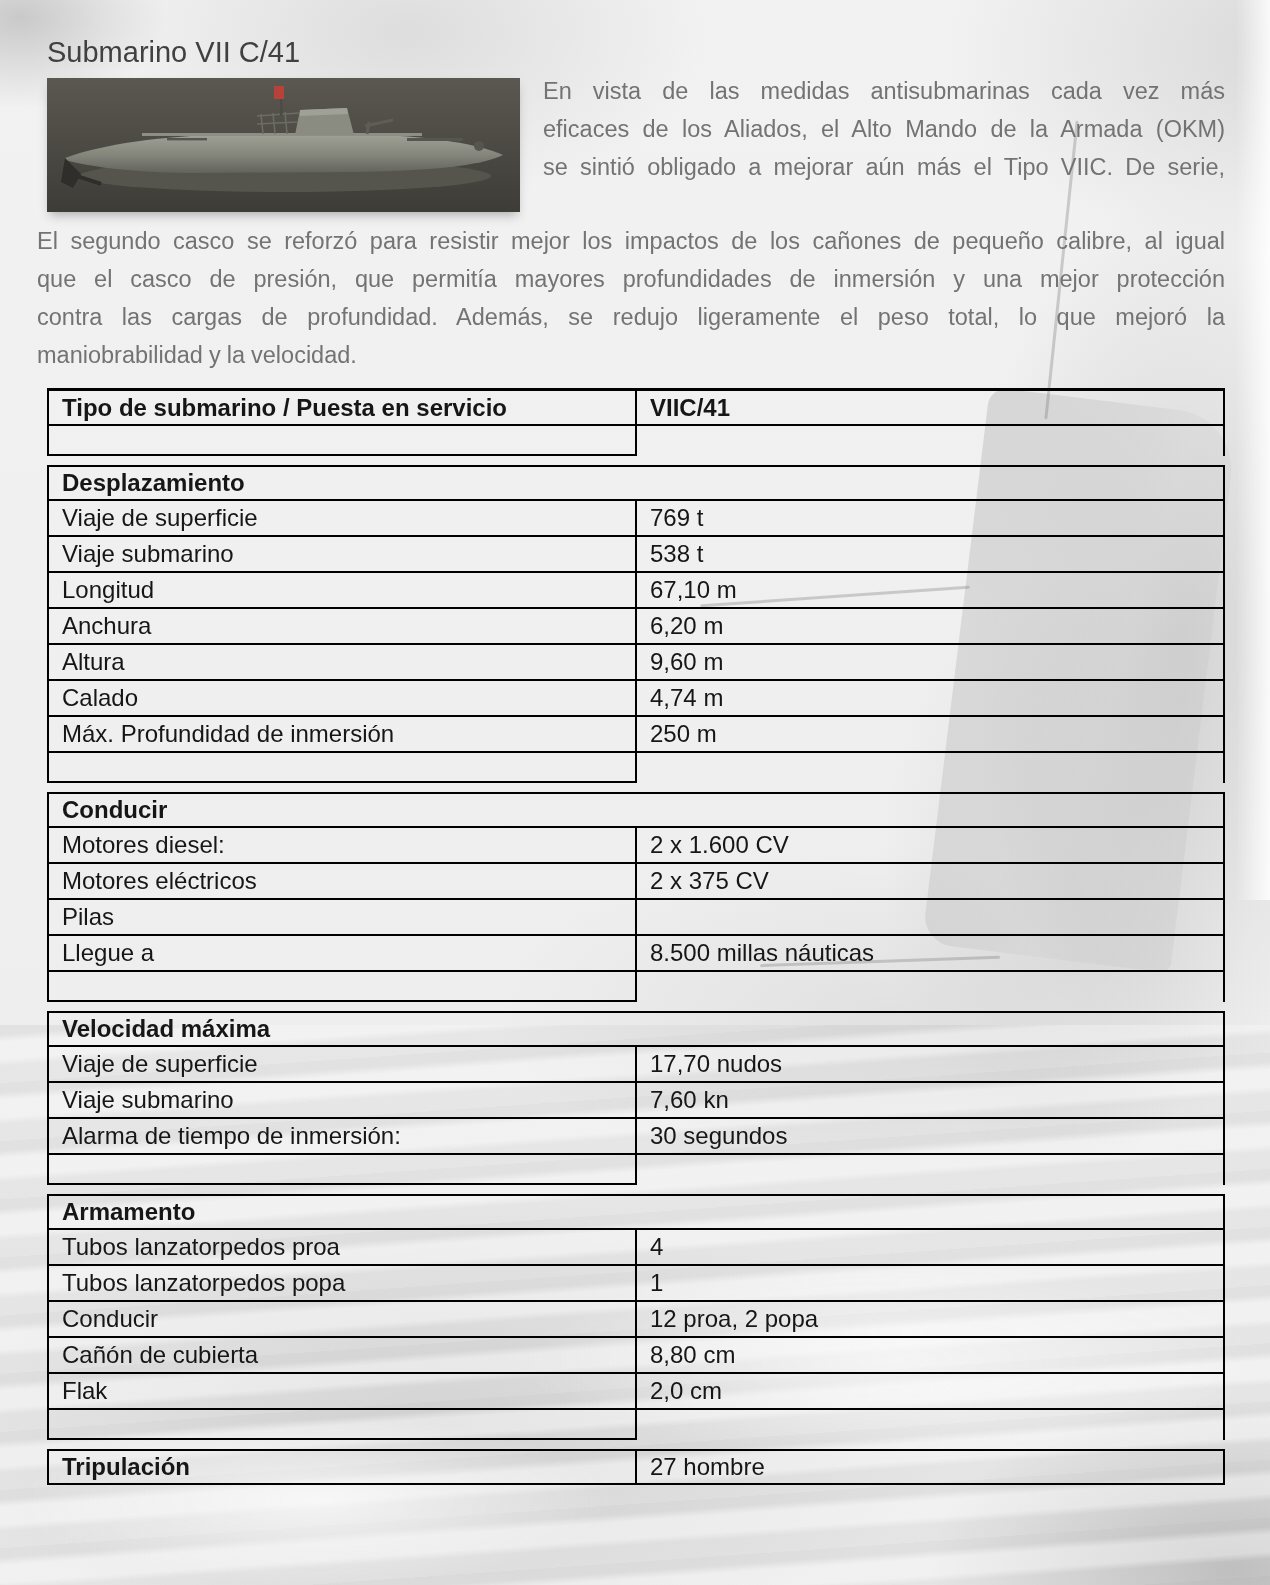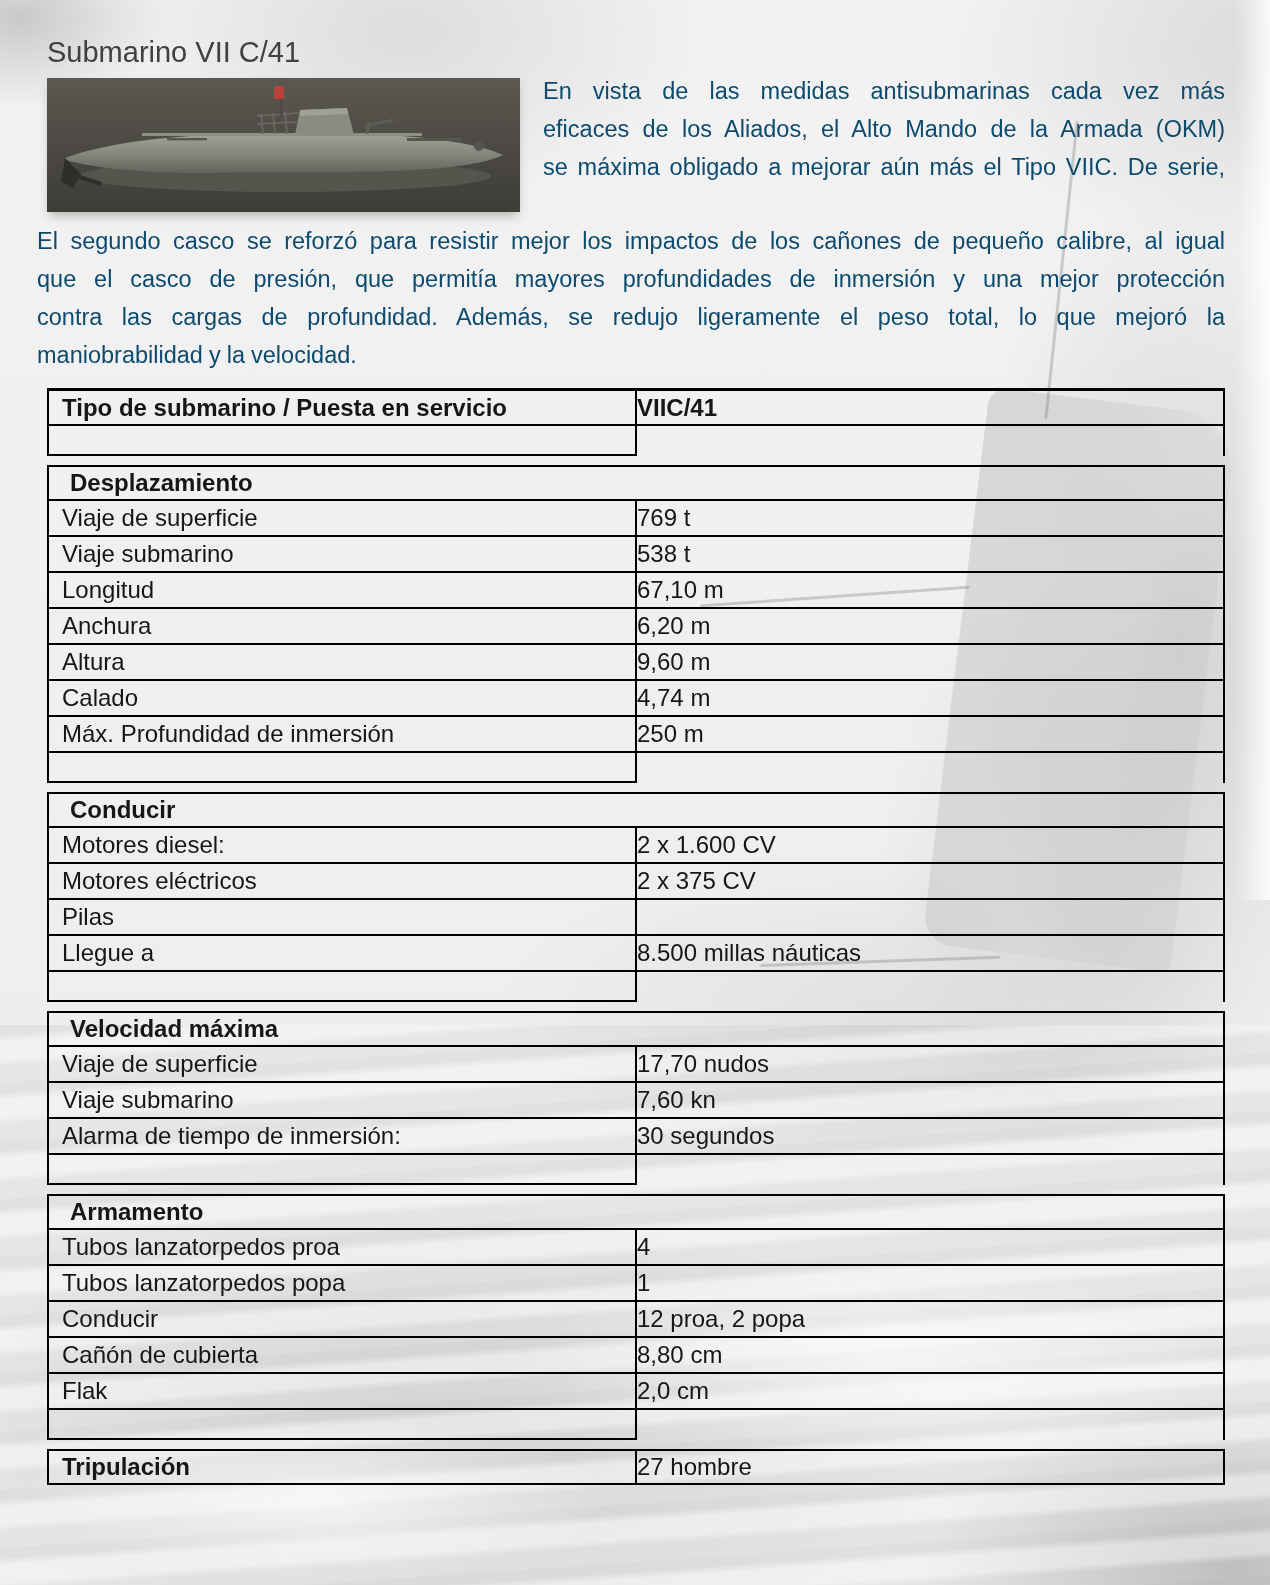--- a/index.html
+++ b/index.html
@@ -56,39 +56,39 @@
   .top-row{display:flex;gap:23px;margin:9px 45px 0 47px;align-items:flex-start;}
   .photo{
     flex:0 0 473px;height:134px;overflow:hidden;
     box-shadow:0 6px 10px -3px rgba(90,90,90,.45);
   }
   .photo svg{display:block;}
   .intro-right{flex:1;margin-top:-6px;}
   .intro-full{margin:10px 45px 0 37px;}
   .pline{
     font-size:23.5px;line-height:38px;height:38px;overflow:hidden;
-    text-align:justify;text-align-last:justify;word-spacing:-0.5px;color:#0c4a6e;
+    text-align:justify;text-align-last:justify;word-spacing:-0.5px;color:#737373;
   }
   .plast{text-align-last:left;}
   
   .spec-table{margin:14px 45px 0 47px;width:1178px;box-sizing:border-box;font-size:24px;}
   .tblock + .tblock{margin-top:9px;}
   .trow{
     display:flex;align-items:center;box-sizing:border-box;height:36px;
     border:2px solid #000;border-top:0;background:transparent;
   }
   .tblock > .trow:first-child{border-top:2px solid #000;justify-content:flex-end;}
   .spec-table .tblock:first-child > .trow:first-child{border-top:3px solid #000;height:38px;}
   .cl{
     flex:0 0 588px;align-self:stretch;display:flex;align-items:center;
     padding-left:13px;box-sizing:border-box;border-right:2px solid #000;
     white-space:nowrap;overflow:hidden;
   }
-  .cr{flex:1;padding-left:0;white-space:nowrap;overflow:hidden;}
-  .ch{flex:1;padding-left:21px;font-weight:700;white-space:nowrap;overflow:hidden;}
+  .cr{flex:1;padding-left:13px;white-space:nowrap;overflow:hidden;}
+  .ch{flex:1;padding-left:13px;font-weight:700;white-space:nowrap;overflow:hidden;}
   .bold{font-weight:700;}
   .spacer{height:30px;border-bottom:none;}
   .spacer .cl{height:100%;border-bottom:2px solid #000;}
 </style>
 </head>
 <body>
 
 <div class="bg"></div>
 <div class="bg-ship"></div>
 <div class="bg-spar spar1"></div>
@@ -148,21 +148,21 @@
         <g fill="#55564f">
           <rect x="360" y="60" width="56" height="3"></rect>
           <circle cx="432" cy="68" r="5"></circle>
           <rect x="120" y="60" width="40" height="2.4"></rect>
         </g>
       </svg>
     </div>
     <div class="intro-right">
         <div class="pline">En vista de las medidas antisubmarinas cada vez más</div>
         <div class="pline">eficaces de los Aliados, el Alto Mando de la Armada (OKM)</div>
-        <div class="pline">se máxima obligado a mejorar aún más el Tipo VIIC. De serie,</div>
+        <div class="pline">se sintió obligado a mejorar aún más el Tipo VIIC. De serie,</div>
       </div>
   </div>
 
   <div class="intro-full">
       <div class="pline">El segundo casco se reforzó para resistir mejor los impactos de los cañones de pequeño calibre, al igual</div>
       <div class="pline">que el casco de presión, que permitía mayores profundidades de inmersión y una mejor protección</div>
       <div class="pline">contra las cargas de profundidad. Además, se redujo ligeramente el peso total, lo que mejoró la</div>
       <div class="pline plast">maniobrabilidad y la velocidad.</div>
     </div>
 

